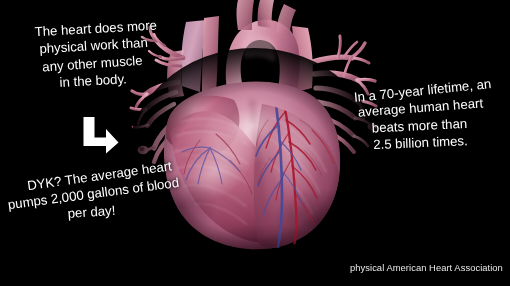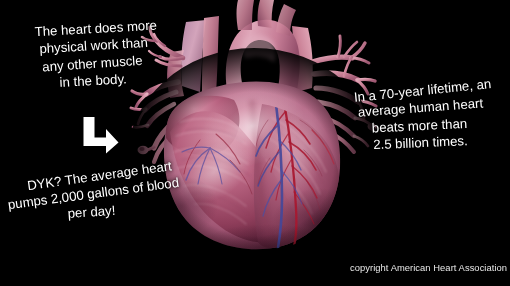--- a/index.html
+++ b/index.html
@@ -367,15 +367,15 @@
     <span class="ln">per day!</span>
   </div>
 
   <div class="caption" id="fact-right">
     <span class="ln">In a 70-year lifetime, an</span>
     <span class="ln">average human heart</span>
     <span class="ln">beats more than</span>
     <span class="ln">2.5 billion times.</span>
   </div>
 
-  <div id="copyright-text">copyright American Heart Association</div>
+  <div id="copyright-text">physical American Heart Association</div>
 
 </div>
 
 </body></html>

